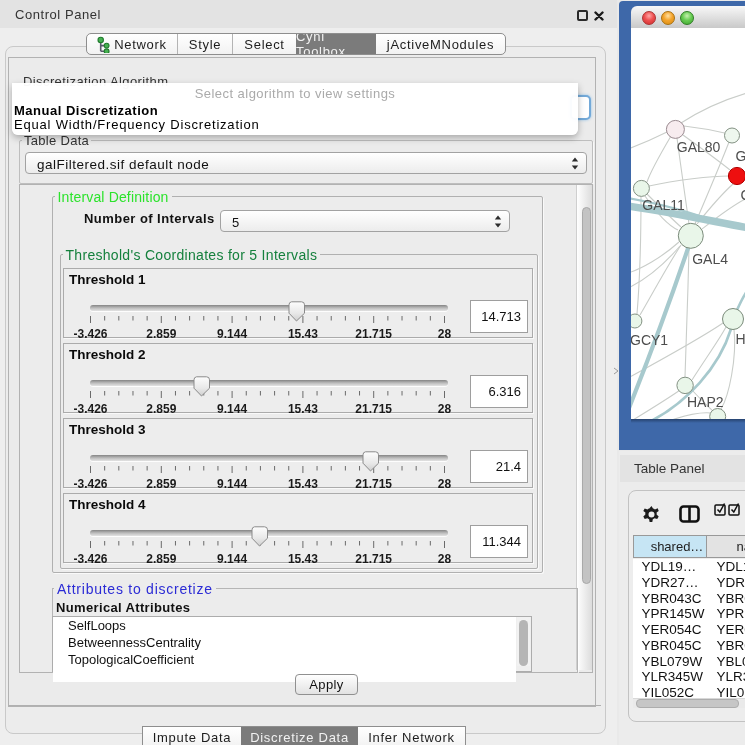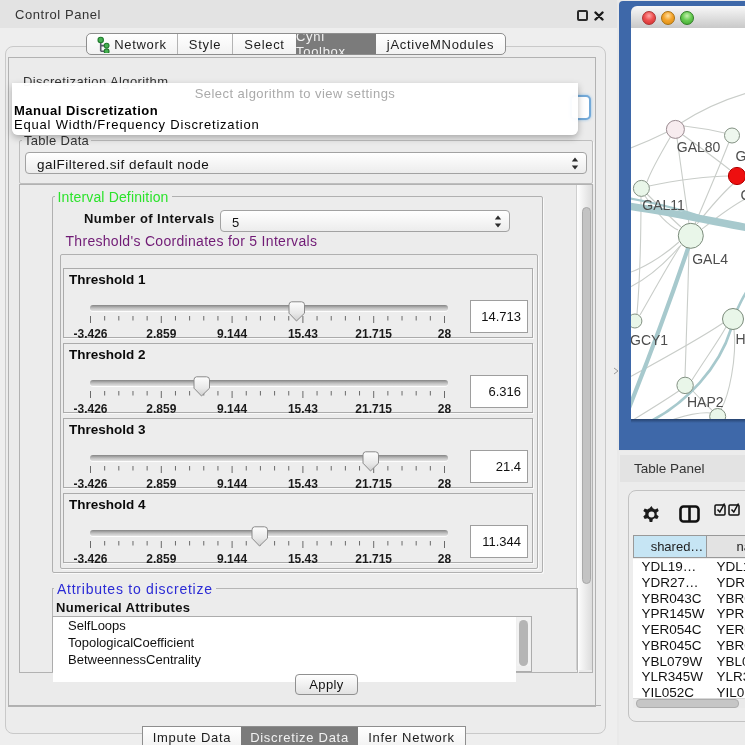--- a/index.html
+++ b/index.html
@@ -108,21 +108,21 @@
   <div class="abs grpTitle" style="left:54.5px;top:189px;letter-spacing:0.15px;color:#2ce32c;background:#ececec;">Interval Definition</div>
   <div class="abs" style="left:84px;top:211px;font-size:13px;font-weight:bold;letter-spacing:0.45px;color:#111;">Number of Intervals</div>
   <div class="combo" style="left:220px;top:210px;width:288px;height:20px;">
     <span class="ctext">5</span>
     <svg class="updn" width="8" height="13" viewBox="0 0 8 13">
         <path d="M4 0.5 L7.2 4.4 L0.8 4.4 Z M4 12.5 L7.2 8.6 L0.8 8.6 Z" fill="#2c2c2c"></path>
       </svg>
   </div>
 
   <div class="abs grp" style="left:59.5px;top:254px;width:476px;height:313px;"></div>
-  <div class="abs grpTitle" style="left:62.5px;top:233px;letter-spacing:0.3px;color:#701a75;background:#ececec;">Threshold's Coordinates for 5 Intervals</div>
+  <div class="abs grpTitle" style="left:62.5px;top:247px;letter-spacing:0.3px;color:#15803d;background:#ececec;">Threshold's Coordinates for 5 Intervals</div>
 
   <div class="tbox" style="top:268px;" id="tb1">
       <div class="ttl">Threshold 1</div>
       <div class="track"></div>
       <div class="vbox">14.713</div>
       <svg style="position:absolute;left:25px;top:45px" width="362" height="26" viewBox="0 0 362 26">
         <path d="M 1.5,2 L 1.5,9" stroke="#6a6a6a" stroke-width="1"></path>
         <path d="M 15.66,2 L 15.66,6.5" stroke="#6a6a6a" stroke-width="1"></path>
         <path d="M 29.82,2 L 29.82,6.5" stroke="#6a6a6a" stroke-width="1"></path>
         <path d="M 43.980000000000004,2 L 43.980000000000004,6.5" stroke="#6a6a6a" stroke-width="1"></path>
@@ -313,22 +313,22 @@
       <div class="ticklbl" style="left:279.7px">21.715</div>
       <div class="ticklbl" style="left:350.5px">28</div>
     </div>
 
   <div class="abs" style="left:51.5px;top:588px;width:524px;height:84px;border:1px solid #b5b5b5;border-bottom:none;box-shadow:1px 0 0 rgba(255,255,255,0.7);"></div>
   <div class="abs grpTitle" style="left:54px;top:581px;letter-spacing:0.75px;color:#2b2bd5;background:#ececec;">Attributes to discretize</div>
   <div class="abs" style="left:56px;top:600px;font-size:13px;font-weight:bold;letter-spacing:0.35px;color:#111;">Numerical Attributes</div>
   <div class="abs" style="left:52px;top:616px;width:478px;height:54px;border:1px solid #acacac;background:#efefef;"></div>
   <div class="abs" id="numlist">
       <div>SelfLoops</div>
+      <div>BetweennessCentrality</div>
       <div>TopologicalCoefficient</div>
-      <div>BetweennessCentrality</div>
     </div>
   <div class="abs" style="left:517px;top:617px;width:13px;height:49px;background:#f2f2f2;"></div>
   <div class="abs" style="left:518.5px;top:620px;width:9px;height:46px;background:#b5b5b5;border-radius:4.5px;"></div>
 
   <div class="abs" id="applyBtn" style="letter-spacing:0.4px;">Apply</div>
 
   <div class="abs" style="left:8px;top:705px;width:593px;height:1px;background:#b0b0b0;"></div>
 
   <div class="abs" id="botTabs">
     <div class="tabseg" style="width:98px">Impute Data</div>

